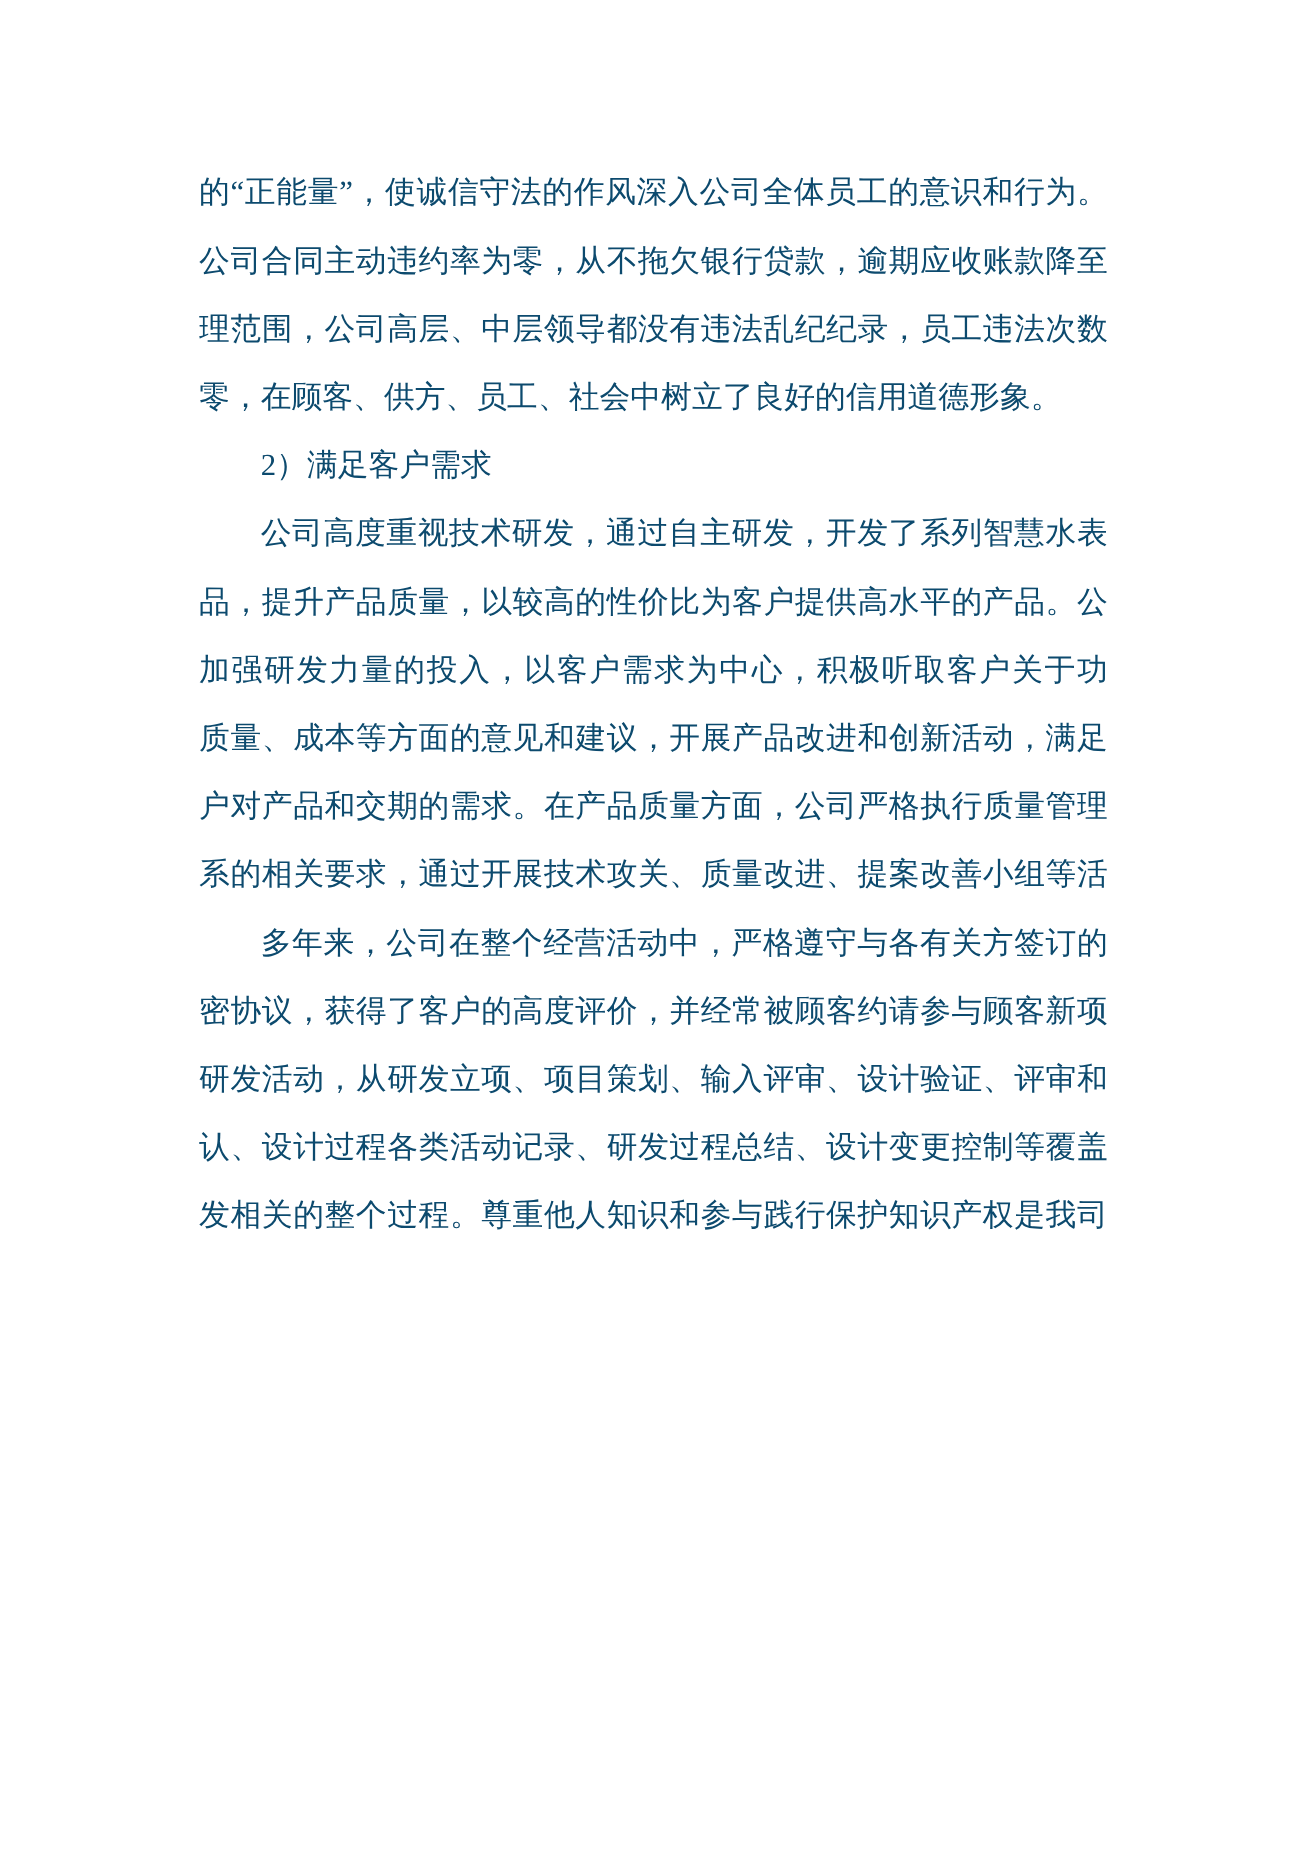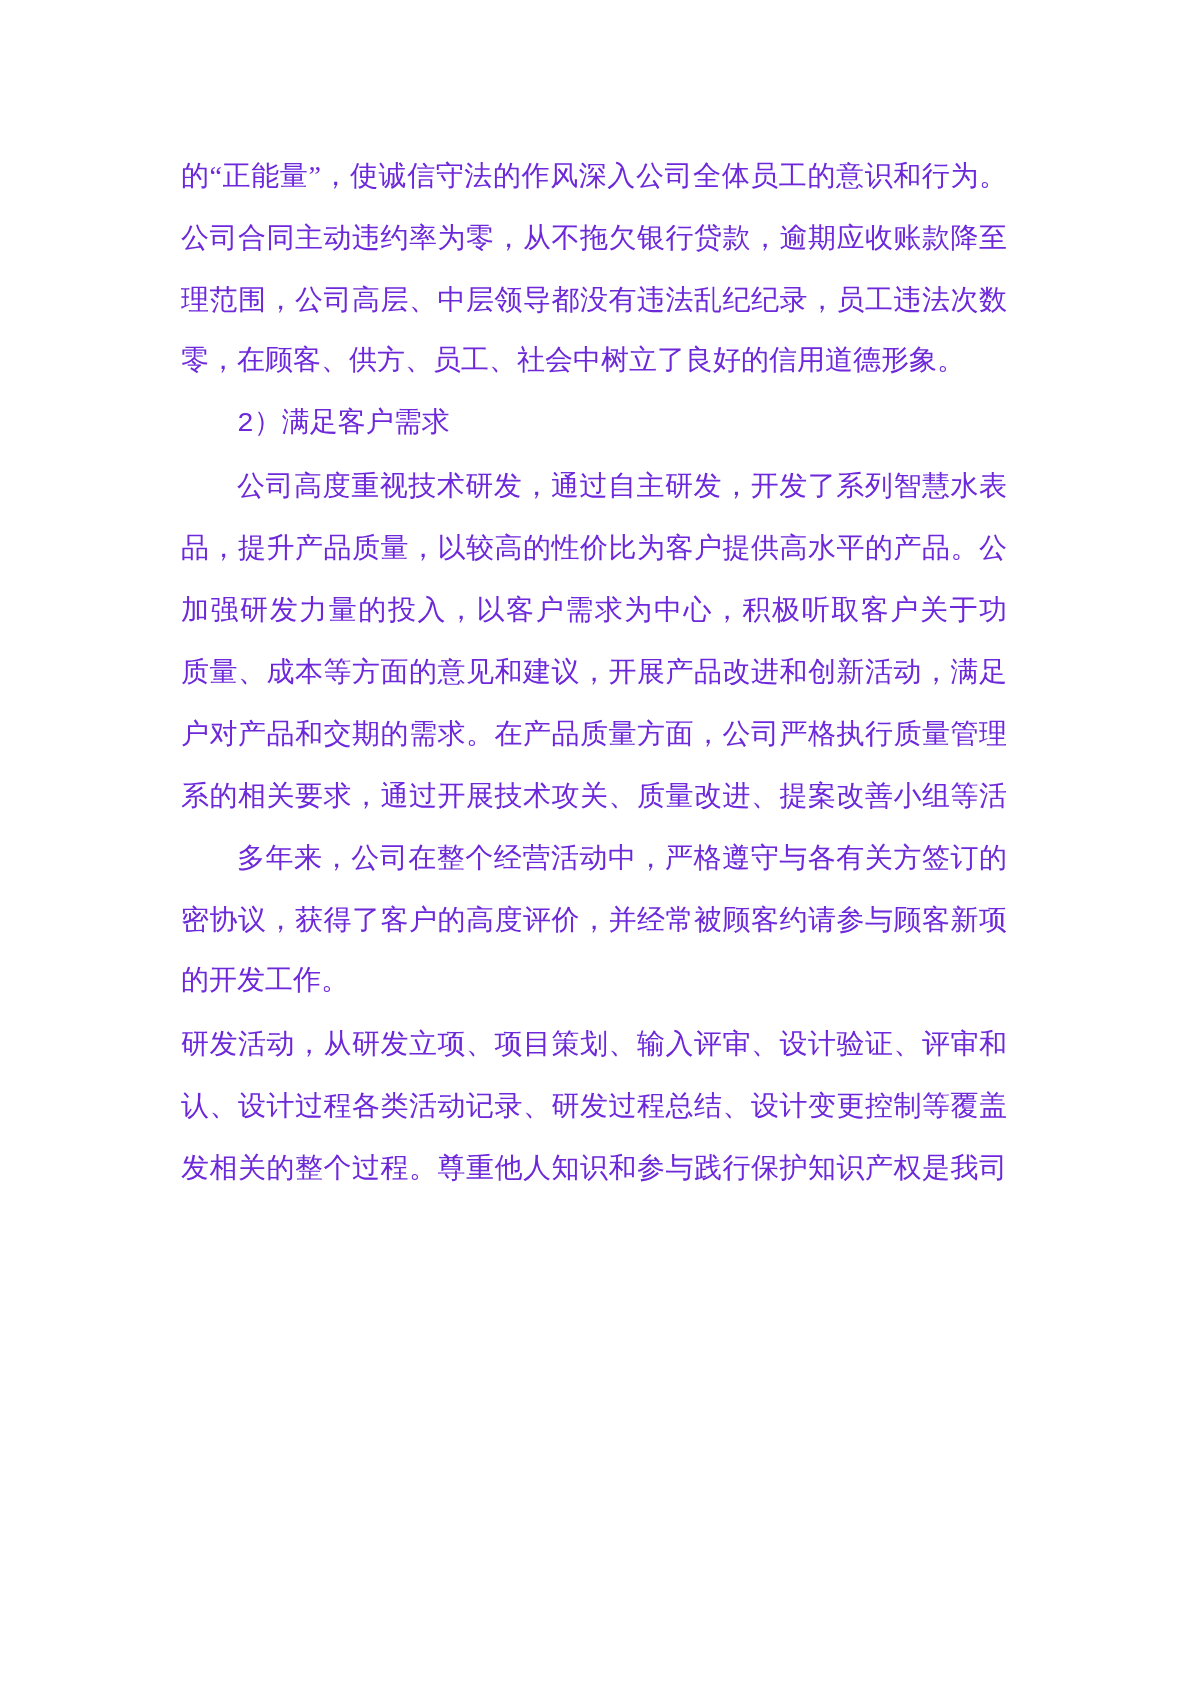--- a/index.html
+++ b/index.html
@@ -32,52 +32,50 @@
     text-align: justify;
     text-align-last: justify;
     text-justify: inter-character;
     white-space: normal;
     word-break: break-all;
     overflow: hidden;
     height: 62px;
   }
   .text-line.last-line {
     text-align-last: left;
-    font-family: Liberation Mono, monospace;
   }
   .text-line.first-line.indented {
     text-indent: 2em;
   }
 </style>
 </head>
 <body>
 
 <main class="doc-page">
-  <div class="text-block" id="text-block" style="color: #6d28d9;">
+  <div class="text-block" id="text-block" style="color: #0c4a6e;">
       <div class="paragraph">
         <div class="text-line first-line">的“正能量”，使诚信守法的作风深入公司全体员工的意识和行为。</div>
         <div class="text-line">公司合同主动违约率为零，从不拖欠银行贷款，逾期应收账款降至合</div>
         <div class="text-line">理范围，公司高层、中层领导都没有违法乱纪纪录，员工违法次数为</div>
         <div class="text-line last-line">零，在顾客、供方、员工、社会中树立了良好的信用道德形象。</div>
       </div>
       <div class="paragraph">
         <div class="text-line first-line last-line indented">2）满足客户需求</div>
       </div>
       <div class="paragraph">
         <div class="text-line first-line indented">公司高度重视技术研发，通过自主研发，开发了系列智慧水表产</div>
         <div class="text-line indented">品，提升产品质量，以较高的性价比为客户提供高水平的产品。公司</div>
         <div class="text-line indented">加强研发力量的投入，以客户需求为中心，积极听取客户关于功能、</div>
         <div class="text-line indented">质量、成本等方面的意见和建议，开展产品改进和创新活动，满足客</div>
         <div class="text-line indented">户对产品和交期的需求。在产品质量方面，公司严格执行质量管理体</div>
         <div class="text-line indented">系的相关要求，通过开展技术攻关、质量改进、提案改善小组等活动，</div>
       </div>
       <div class="paragraph">
         <div class="text-line first-line indented">多年来，公司在整个经营活动中，严格遵守与各有关方签订的保</div>
         <div class="text-line indented">密协议，获得了客户的高度评价，并经常被顾客约请参与顾客新项目</div>
-        <div class="text-line last-line indented">的开发工作。</div>
       </div>
       <div class="paragraph">
         <div class="text-line indented">研发活动，从研发立项、项目策划、输入评审、设计验证、评审和确</div>
         <div class="text-line indented">认、设计过程各类活动记录、研发过程总结、设计变更控制等覆盖研</div>
         <div class="text-line indented">发相关的整个过程。尊重他人知识和参与践行保护知识产权是我司设</div>
       </div>
     </div>
 </main>
 
 </body></html>

